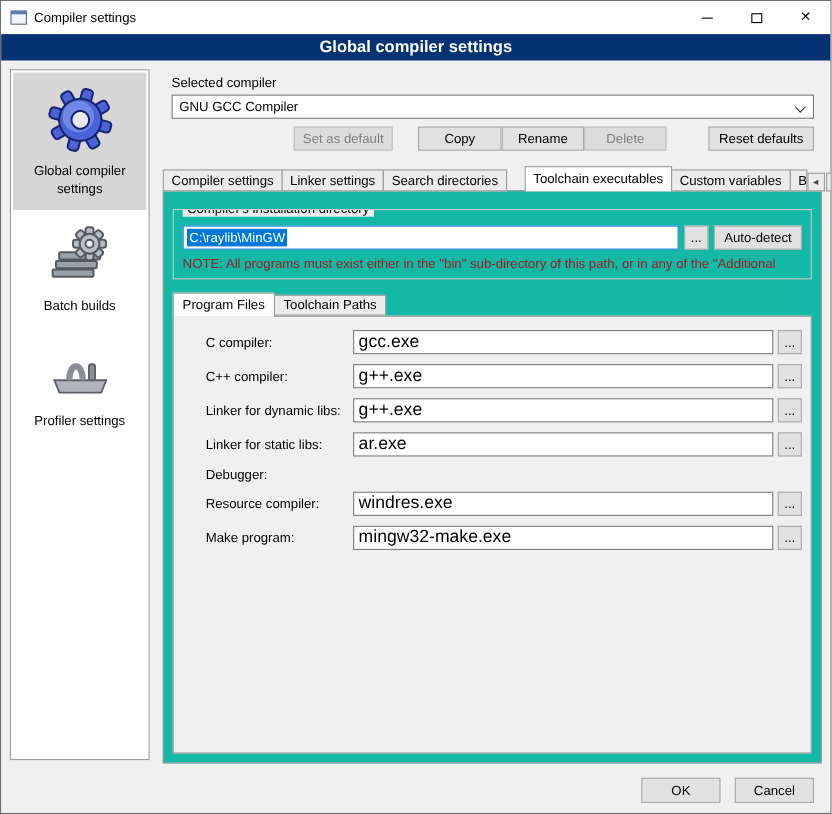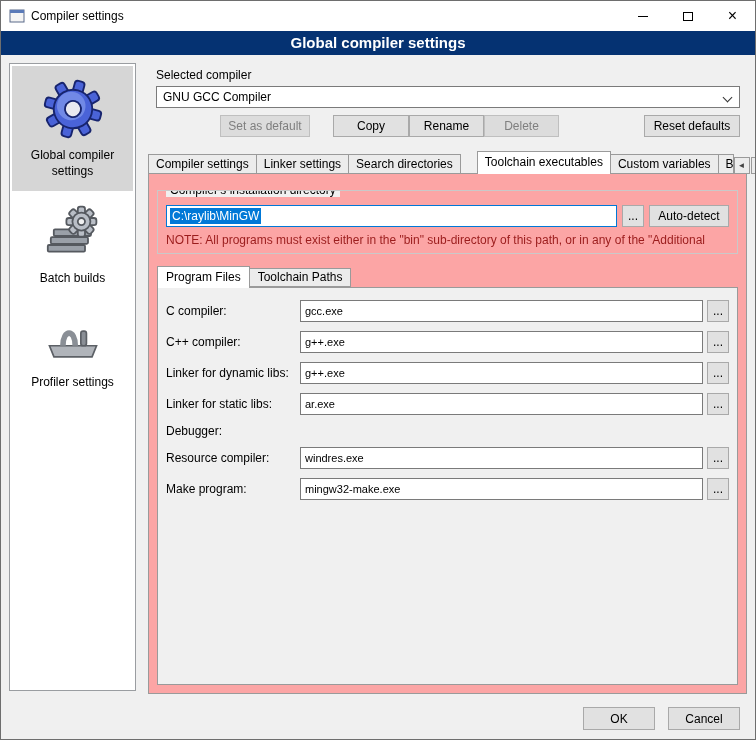--- a/index.html
+++ b/index.html
@@ -43,41 +43,41 @@
   .chev { position:absolute; right:8px; top:7px; width:7px; height:7px;
           border-right:1.5px solid #333; border-bottom:1.5px solid #333;
           transform:rotate(45deg); }
   .compiler-combo { position:absolute; left:10px; right:7px; top:31px; }
 
   .btn { background:#e1e1e1; border:1px solid #a9a9a9; font-family:inherit; font-size:12px;
          color:#000; display:flex; align-items:center; justify-content:center; }
   .btn.disabled { color:#7f7f7f; background:#dcdcdc; border-color:#bfbfbf; }
 
   .top-buttons { position:absolute; left:10px; right:7px; top:60px; height:22px; display:flex; }
-  .b-setdefault { width:90px; margin-left:64px; }
+  .b-setdefault { width:90px; margin-left:111px; }
   .b-copy { width:76px; margin-left:23px; }
   .b-rename { width:75px; }
   .b-delete { width:75px; }
   .b-reset { width:96px; margin-left:auto; }
 
   
   .tabstrip { position:absolute; left:2px; right:0; top:96px; height:23px;
               display:flex; align-items:flex-end; z-index:2; }
   .tab { height:20px; line-height:18px; padding:0 7px; border:1px solid #9a9a9a;
          background:#ececec; margin-right:-1px; white-space:nowrap; }
   .tab.active { height:23px; line-height:21px; background:#fff; border-bottom:none;
                 position:relative; z-index:3;margin-left:17px; }
   .tab.clip { width:38px; overflow:hidden; }
   .tab-scrolls { margin-left:auto; display:flex; }
   .tab-scroll { width:16px; height:17px; border:1px solid #9a9a9a; background:#ececec;
                 font-size:8px; color:#444; display:flex; align-items:center; justify-content:center;
                 margin-left:1px; }
 
   .tab-panel { position:absolute; left:2px; right:0; top:118px; bottom:45px;
-               border:1px solid #9a9a9a; background:#fca5a5; padding:10px 8px 8px;
+               border:1px solid #9a9a9a; background:#14b8a6; padding:10px 8px 8px;
                display:flex; flex-direction:column; z-index:1; }
 
   
   .groupbox { border:1px solid #c9c9c9; position:relative; margin-top:6px;
               padding:14px 8px 6px; overflow:hidden; }
   .group-title { position:absolute; top:-8px; left:8px; background:#f0f0f0; padding:0 4px; }
   .install-row { display:flex; gap:5px; }
   .install-input { flex:1; border:1px solid #0078d7; background:#fff; height:22px;
                    display:flex; align-items:center; padding:0 3px; overflow:hidden; }
   .install-input .sel { background:#0078d7; color:#fff; padding:1px 2px; white-space:nowrap; }
@@ -89,23 +89,23 @@
   .subtabs { display:flex; align-items:center; margin-top:12px; height:22px;
              position:relative; z-index:2; }
   .subtab { height:19px; line-height:17px; padding:0 8px; border:1px solid #9a9a9a;
             background:#ececec; margin-right:-1px; white-space:nowrap; }
   .subtab.active { height:22px; line-height:20px; background:#fff; border-bottom:none;
                    position:relative; z-index:3; }
   .subpanel { border:1px solid #9a9a9a; background:#f0f0f0; flex:1; margin-top:-1px;
               padding:12px 8px 8px; overflow:hidden; }
 
   .frow { display:flex; align-items:center; margin-bottom:9px; }
-  .flabel { width:134px; flex-shrink:0; }
+  .flabel { width:134px; flex-shrink:0;margin-left:21px; }
   .field-input { flex:1; height:22px; border:1px solid #7a7a7a; padding:0 4px;
-                 font-family:inherit; font-size:11px; background:#fff; min-width:0; }
+                 font-family:inherit; font-size:16px; background:#fff; min-width:0; }
   .frow .browse-btn { margin-left:4px; }
   .combo.gray { flex:1; background:linear-gradient(#efefef,#dcdcdc); }
 
   
   .footer-btn { position:absolute; width:72px; height:23px; }
   .b-ok { right:100px; bottom:9px; }
   .b-cancel { right:15px; bottom:9px; }
 </style>
 </head>
 <body>

